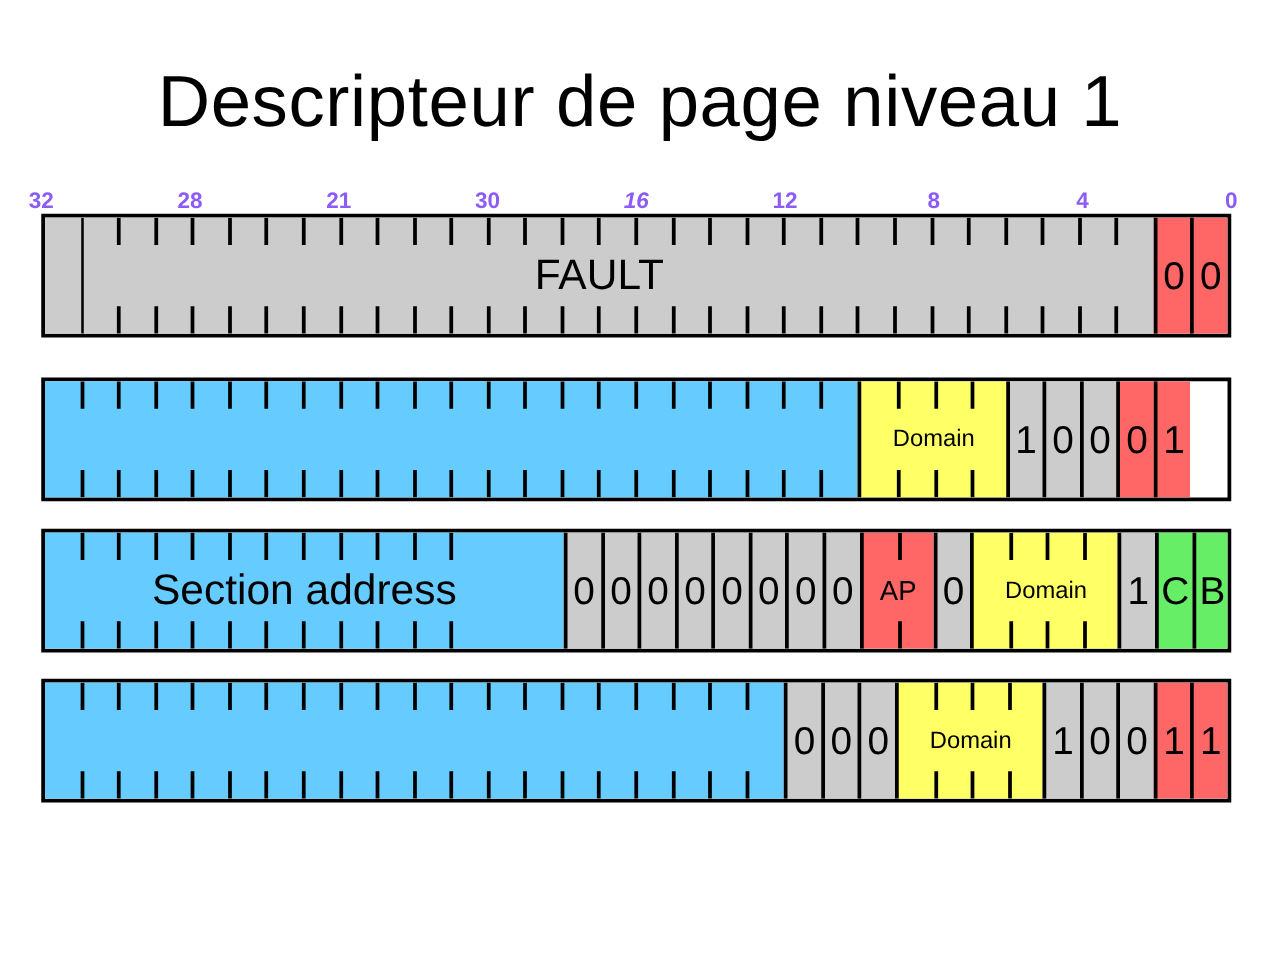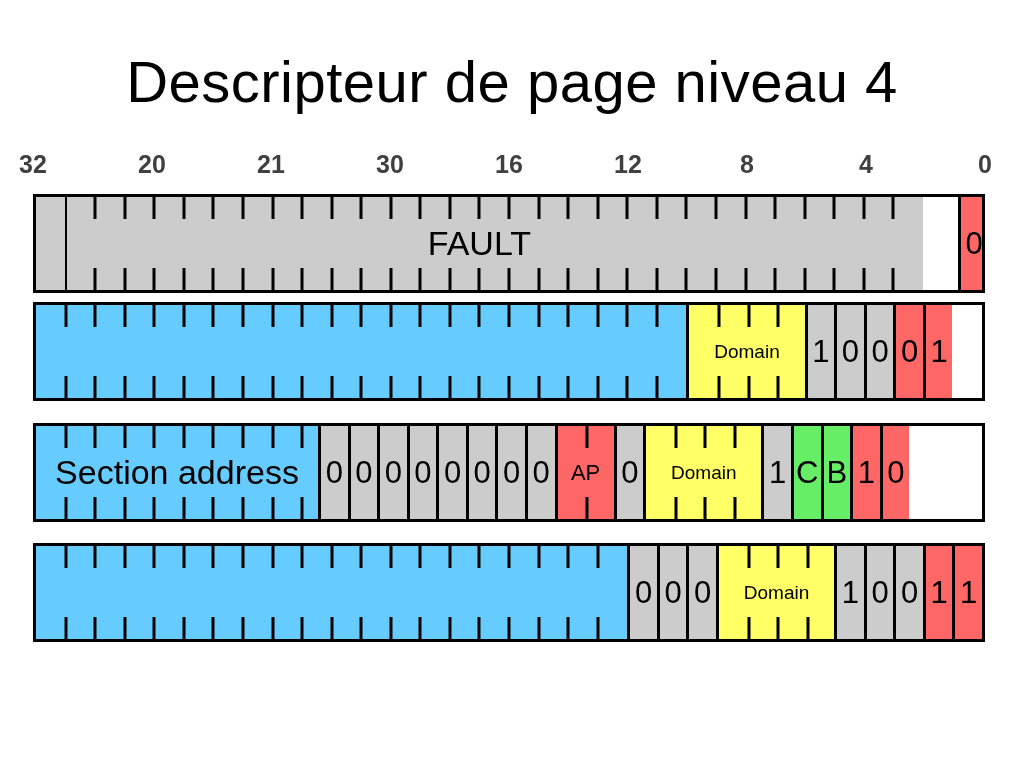--- a/index.html
+++ b/index.html
@@ -35,38 +35,38 @@
     position: absolute;
     left: 33px;
     top: 150px;
     width: 952px;
     height: 26px;
   }
   .tick-label {
     position: absolute;
     top: 0;
     transform: translateX(-50%);
-    font-size: 25px;
+    font-size: 18px;
     font-weight: 700;
-    color: #404040;
+    color: #8b5cf6;
     white-space: nowrap;
   }
 
   
   .row {
     position: absolute;
     left: 33px;
     width: 952px;
     height: 99px;
     border: 3px solid #000000;
     box-sizing: border-box;
     display: flex;
     overflow: hidden;
   }
-  #row-fault     { top: 194px; gap: 35px; }
+  #row-fault     { top: 171px; }
   #row-coarse    { top: 302px; }
   #row-section   { top: 423px; }
   #row-fine      { top: 543px; }
 
   .field {
     position: relative;
     box-sizing: border-box;
     display: flex;
     align-items: center;
     justify-content: center;
@@ -104,28 +104,28 @@
   .lbl-big   { font-size: 34px; }
   .lbl-bit   { font-size: 31px; }
   .lbl-small { font-size: 19px; }
   .lbl-mid   { font-size: 22px; }
 
   .lbl { position: relative; z-index: 2; white-space: nowrap; }
 </style>
 </head>
 <body>
 
-<div id="title">Descripteur de page niveau 4</div>
+<div id="title">Descripteur de page niveau 1</div>
 
 <div id="scale">
     <span class="tick-label" style="left: 0px;">32</span>
-    <span class="tick-label" style="left: 119px;">20</span>
+    <span class="tick-label" style="left: 119px;">28</span>
     <span class="tick-label" style="left: 238px;">21</span>
     <span class="tick-label" style="left: 357px;">30</span>
-    <span class="tick-label" style="left: 476px;">16</span>
+    <span class="tick-label" style="left: 476px; font-style: italic;">16</span>
     <span class="tick-label" style="left: 595px;">12</span>
     <span class="tick-label" style="left: 714px;">8</span>
     <span class="tick-label" style="left: 833px;">4</span>
     <span class="tick-label" style="left: 952px;">0</span>
   </div>
 
 <div class="row" id="row-fault">
     <div class="field c-gray" style="width: 886.875px;">
       <div class="ticks">
         <i class="full" style="left: 29.5625px;"></i>
@@ -263,21 +263,21 @@
       <span class="lbl lbl-bit">0</span>
     </div>
     <div class="field c-red" style="width: 29.5625px;">
       <span class="lbl lbl-bit">0</span>
     </div>
     <div class="field c-red" style="width: 29.5625px;">
       <span class="lbl lbl-bit">1</span>
     </div>
   </div>
 <div class="row" id="row-section">
-    <div class="field c-blue" style="width: 282px;">
+    <div class="field c-blue" style="width: 415px;">
       <div class="ticks">
         <i class="top" style="left: 29.5625px;"></i>
         <i class="bottom" style="left: 29.5625px;"></i>
         <i class="top" style="left: 59.125px;"></i>
         <i class="bottom" style="left: 59.125px;"></i>
         <i class="top" style="left: 88.6875px;"></i>
         <i class="bottom" style="left: 88.6875px;"></i>
         <i class="top" style="left: 118.25px;"></i>
         <i class="bottom" style="left: 118.25px;"></i>
         <i class="top" style="left: 147.812px;"></i>

